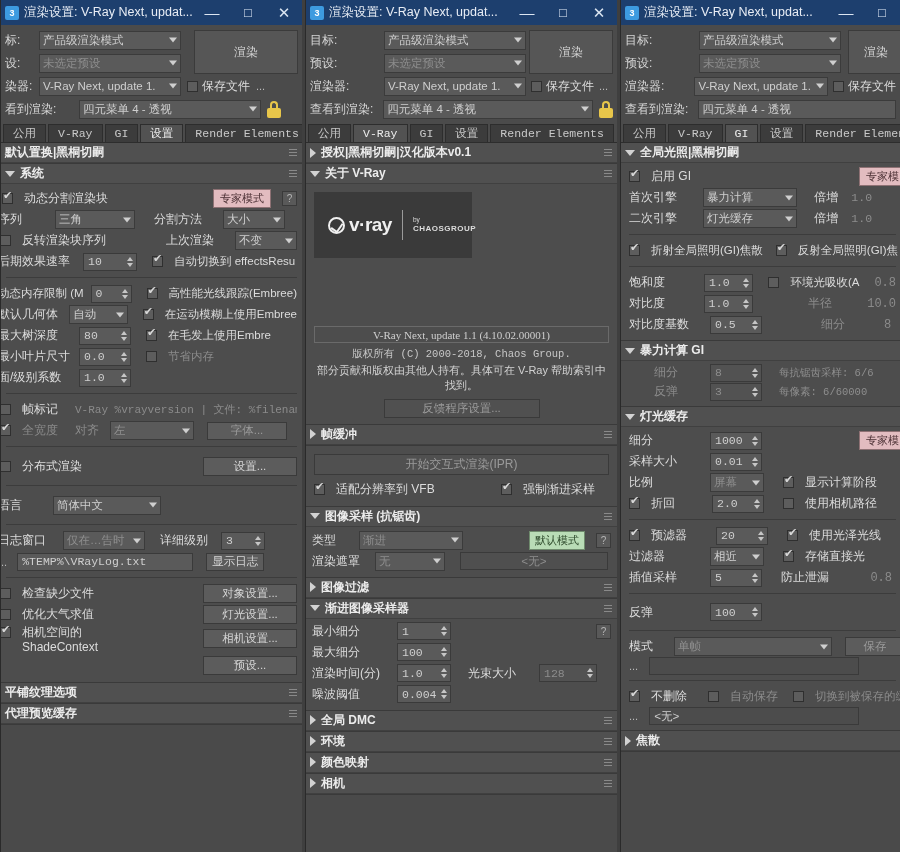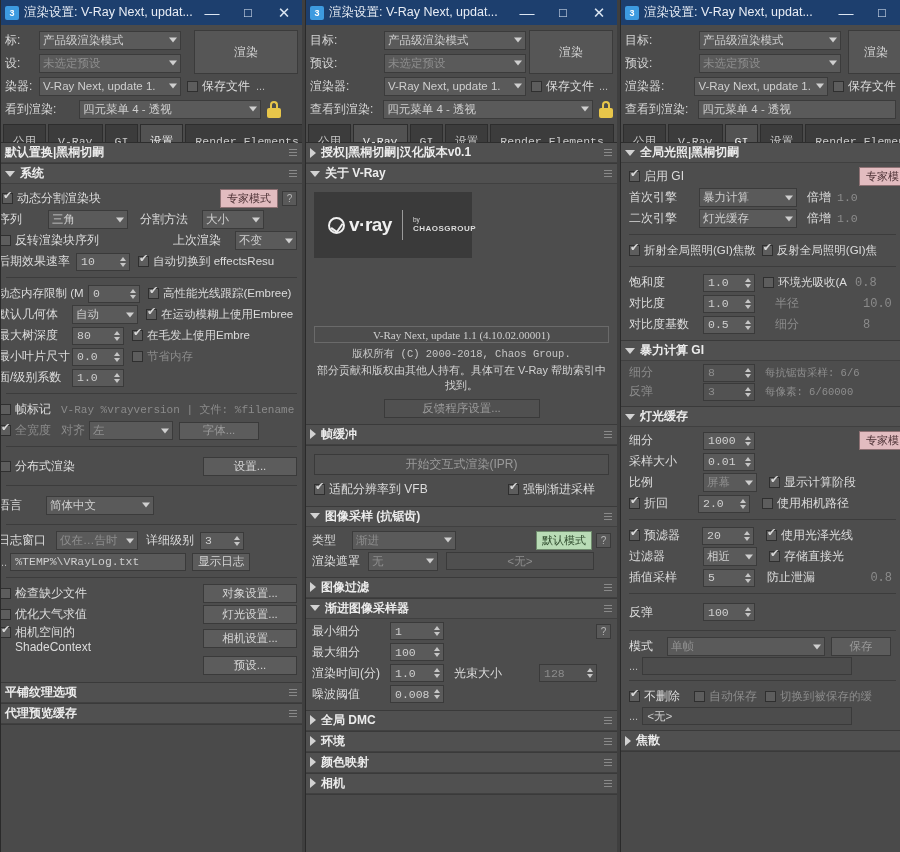--- a/index.html
+++ b/index.html
@@ -52,21 +52,21 @@
   .lockicon { width: 14px; height: 17px; position: relative; flex: 0 0 auto; margin-left: 6px; }
   .lockicon .body { position: absolute; bottom: 0; left: 0; width: 14px; height: 10px;
                     background: #e8c64a; border-radius: 2px; }
   .lockicon .shackle { position: absolute; top: 0; left: 3px; width: 8px; height: 8px;
                        border: 2px solid #e8c64a; border-bottom: none;
                        border-radius: 5px 5px 0 0; }
 
   
   .tabs { display: flex; align-items: flex-end; height: 20px; background: #4b4b4b;
           padding-left: 2px; border-bottom: 1px solid #2d2d2d; }
-  .tab { height: 18px; padding: 8px 9px; background: #3c3c3c; border: 1px solid #2d2d2d;
+  .tab { height: 18px; padding: 0 9px; background: #3c3c3c; border: 1px solid #2d2d2d;
          border-bottom: none; color: #c9c9c9; font-size: 11.5px; line-height: 17px;
          margin-right: 2px; font-family: "Liberation Mono", monospace; white-space: nowrap; }
   .tab.cjk { font-family: "Liberation Sans", sans-serif; }
   .tab.active { background: #525252; color: #ededed; }
 
   
   .body { background: #4a4a4a; height: calc(852px - 25px - 110px); overflow: hidden;
           position: relative; }
   .rollout { background: #6d28d9; border-bottom: 1px solid #3a3a3a; }
   .rollhead { height: 20px; display: flex; align-items: center; padding: 0 4px;
@@ -74,24 +74,24 @@
               position: relative; border-bottom: 1px solid #404040; }
   .rollhead .tri { width: 0; height: 0; margin-right: 5px; flex: 0 0 auto; }
   .tri.open { border-left: 5px solid transparent; border-right: 5px solid transparent;
               border-top: 6px solid #d2d2d2; }
   .tri.closed { border-top: 5px solid transparent; border-bottom: 5px solid transparent;
                 border-left: 6px solid #d2d2d2; }
   .grip { position: absolute; right: 5px; top: 6px; width: 8px; height: 8px;
           opacity: .45; background: repeating-linear-gradient(to bottom,#d0d0d0 0 1px,transparent 1px 3px); }
   .rollbody { padding: 4px 5px 6px 5px; background: #4d4d4d; }
 
-  .line { display: flex; align-items: center; height: 21px; font-size: 12px; color: #dcdcdc; }
+  .line { display: flex; align-items: center; height: 21px; font-size: 12px; color: #dcdcdc; gap: 7px; }
   .line.dim, .dim { color: #8b8b8b; }
   .lbl { font-size: 12px; color: #dcdcdc; white-space: nowrap; }
-  .lbl.dim { color: #8b8b8b; }
+  .lbl.dim { color: #8b8b8b; text-align: center; }
   .spin { background: #5a5a5a; border: 1px solid #3a3a3a; height: 18px; font-size: 11.5px;
           color: #cfcfcf; display: flex; align-items: center; padding: 0 14px 0 4px;
           position: relative; font-family: "Liberation Mono", monospace; }
   .spin.dim { color: #8d8d8d; background: #525252; }
   .spin .up, .spin .dn { position: absolute; right: 3px; width: 0; height: 0;
             border-left: 3.5px solid transparent; border-right: 3.5px solid transparent; }
   .spin .up { top: 3px; border-bottom: 4px solid #c6c6c6; }
   .spin .dn { bottom: 3px; border-top: 4px solid #c6c6c6; }
   .txtfield { background: #5a5a5a; border: 1px solid #3a3a3a; height: 18px; font-size: 11.5px;
               color: #cfcfcf; display: flex; align-items: center; padding: 0 4px;
@@ -593,21 +593,21 @@
             <span style="flex:1"></span>
             <span class="spin dim" style="width:58px;margin-right:14px">
               <span>128</span>
               <span class="up"></span>
               <span class="dn"></span>
             </span>
           </div>
           <div class="line">
             <span class="lbl" style="width:78px">噪波阈值</span>
             <span class="spin" style="width:54px">
-              <span>0.008</span>
+              <span>0.004</span>
               <span class="up"></span>
               <span class="dn"></span>
             </span>
           </div>
         </div>
       </div>
 
       <div class="rollout">
         <div class="rollhead">
           <span class="tri closed"></span>

